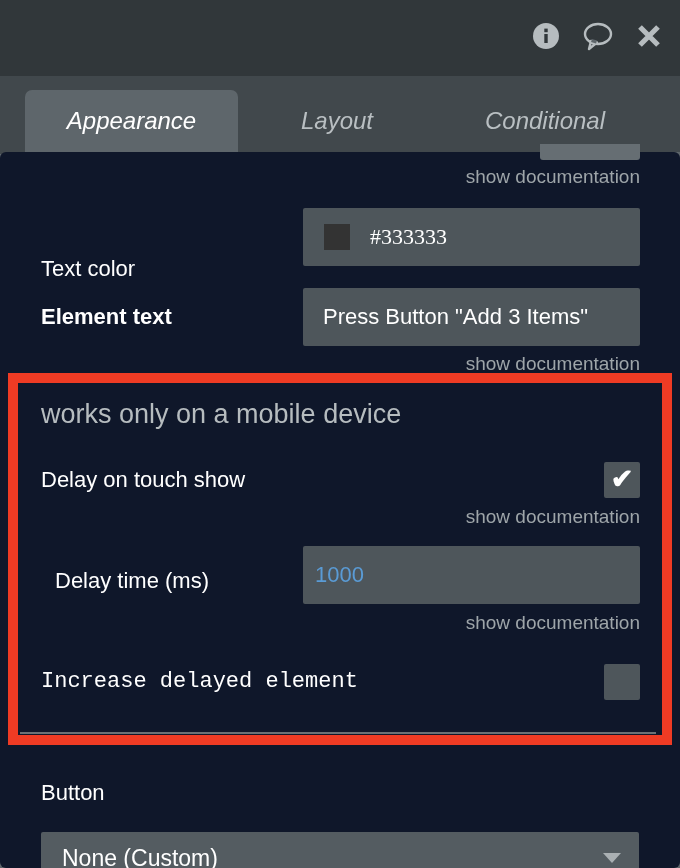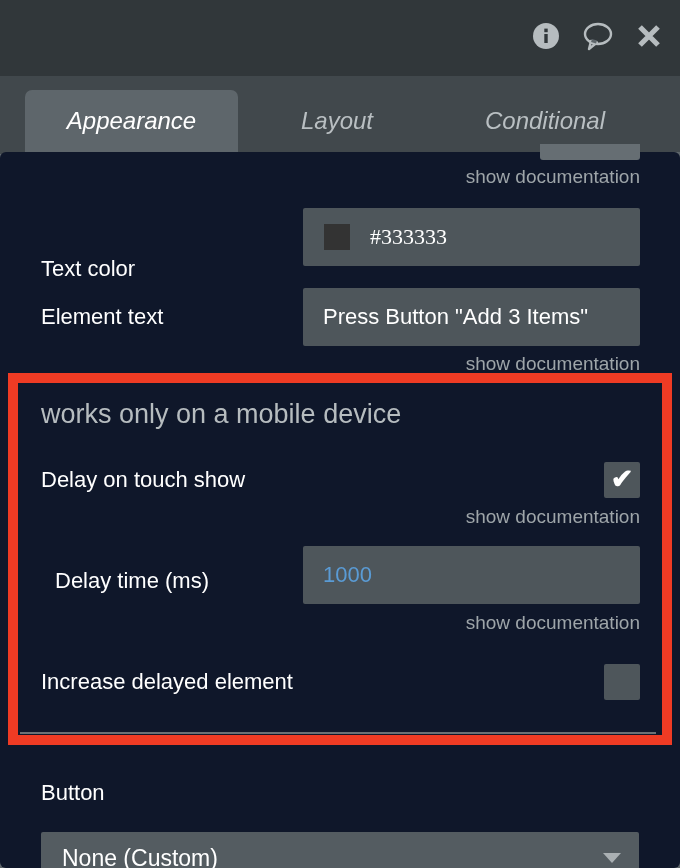--- a/index.html
+++ b/index.html
@@ -259,44 +259,44 @@
     <div class="clipped-input"></div>
 
     <div class="doc-link" style="top:14px;">show documentation</div>
 
     <div class="row-label" style="top:72px;margin-top:32px;">Text color</div>
     <div class="field" style="left:303px; top:56px; width:337px; height:58px;font-family:Liberation Serif, serif;">
       <span class="swatch"></span>
       <span class="field-text">#333333</span>
     </div>
 
-    <div class="row-label" style="top:152px;">Element text</div>
+    <div class="row-label" style="top:152px;font-weight:bold;">Element text</div>
     <div class="field" style="left:303px; top:136px; width:337px; height:58px; padding-left:20px;">
       <span class="field-text">Press Button "Add 3 Items"</span>
     </div>
 
     <div class="doc-link" style="top:201px;">show documentation</div>
 
     <div class="section-note" style="top:247px;">works only on a mobile device</div>
 
     <div class="row-label" style="top:315px;">Delay on touch show</div>
     <div class="checkbox" style="left:604px; top:310px;">
       <span class="check-glyph">✔</span>
     </div>
 
     <div class="doc-link" style="top:354px;">show documentation</div>
 
     <div class="row-label" style="top:416px;margin-left:14px;">Delay time (ms)</div>
-    <div class="field" style="left:303px; top:394px; width:337px; height:58px; padding-left:20px;">
+    <div class="field" style="left:303px; top:394px; width:337px; height:58px; padding-left:12px;">
       <span class="field-text blue">1000</span>
     </div>
 
     <div class="doc-link" style="top:460px;">show documentation</div>
 
-    <div class="row-label" style="top:517px;">Increase delayed element</div>
+    <div class="row-label" style="top:517px;font-family:Liberation Mono, monospace;">Increase delayed element</div>
     <div class="checkbox" style="left:604px; top:512px;"></div>
 
     <div class="hr" style="top:580px;"></div>
 
     <div class="row-label" style="top:628px;">Button</div>
     <div class="dropdown" style="left:41px; top:680px; width:598px; height:52px;">
       <span class="dropdown-label">None (Custom)</span>
       <span class="caret"></span>
     </div>
 

